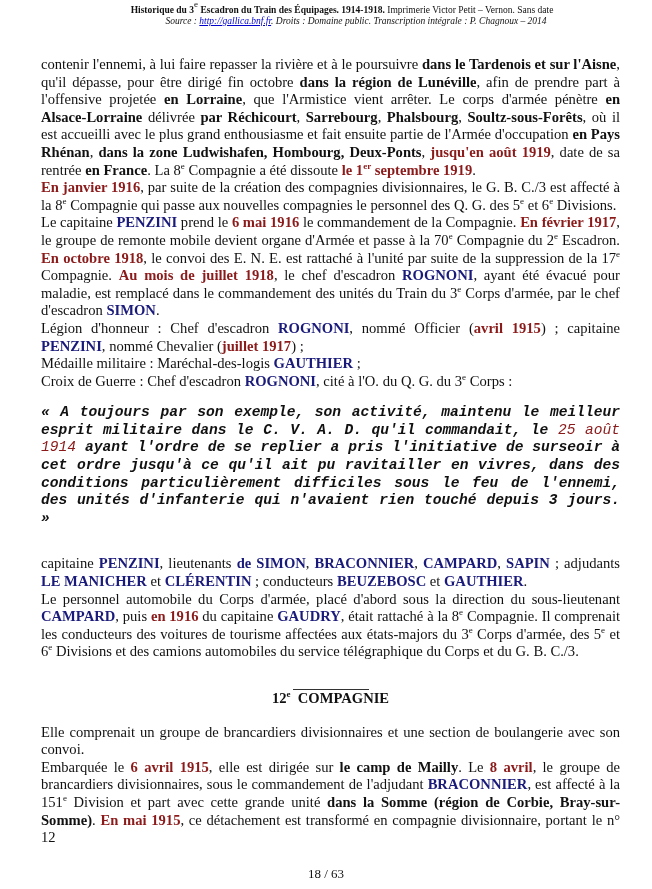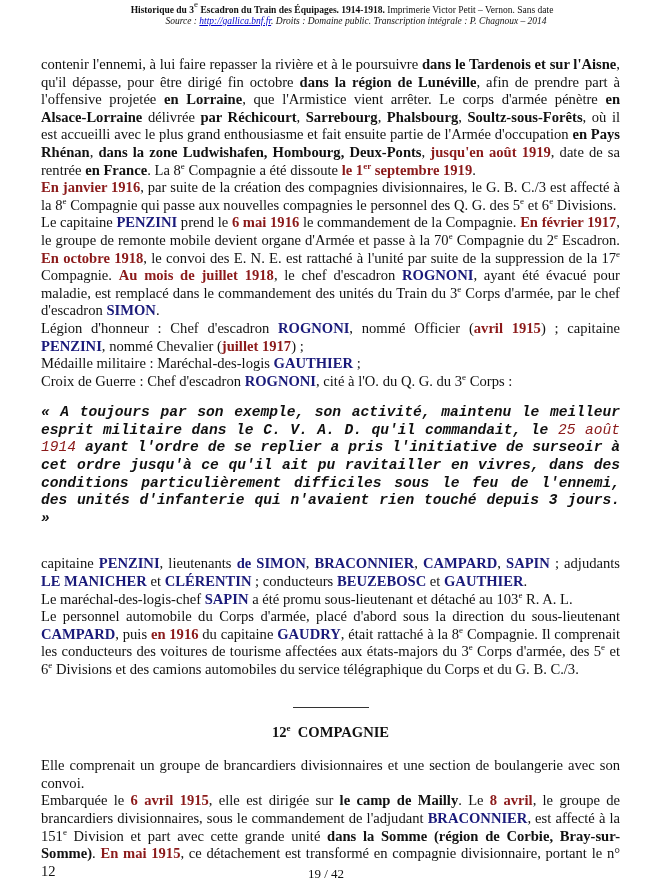--- a/index.html
+++ b/index.html
@@ -10,41 +10,40 @@
   .hdr a { color:#0000cc; text-decoration:underline; }
   .body { position:absolute; left:41px; width:579px; top:56px; font-size:14.6px; line-height:17.6px; text-align:justify; }
   p { margin:0; }
   .r { color:#8b1a1a; font-weight:bold; }
   .n { color:#1a1a7a; font-weight:bold; }
   .b { font-weight:bold; }
   sup { font-size:9px; line-height:0; vertical-align:6px; }
   .quote { margin-top:14px; margin-bottom:28px; font-style:italic; font-weight:bold;font-family:Liberation Mono, monospace; }
   .quote .r { font-weight:normal; font-style:italic; }
   .rule { width:76px; border-top:1px solid #333; margin:28px auto 0 auto; }
-  .sect { text-align:center; font-weight:bold; margin-top:16px; margin-bottom:16px; }
+  .sect { text-align:center; font-weight:bold; margin-bottom:16px; }
   .pg { position:absolute; top:866px; left:0; width:652px; text-align:center; font-size:13px; }
 </style>
 </head>
 <body>
 
 <div class="hdr">
   <div><b>Historique du 3</b><sup>e</sup><b> Escadron du Train des Équipages. 1914-1918.</b><span> Imprimerie Victor Petit – Vernon. Sans date</span></div>
   <div class="src"><span>Source : </span><a>http://gallica.bnf.fr</a><span>. Droits :  Domaine public. Transcription intégrale : P. Chagnoux – 2014</span></div>
 </div>
 
 <div class="body">
   <p>contenir l'ennemi, à lui faire repasser la rivière et à le poursuivre <span class="b">dans le Tardenois et sur l'Aisne</span>, qu'il dépasse, pour être dirigé fin octobre <span class="b">dans la région de Lunéville</span>, afin de prendre part à l'offensive projetée <span class="b">en Lorraine</span>, que l'Armistice vient arrêter. Le corps d'armée pénètre <span class="b">en Alsace-Lorraine</span> délivrée <span class="b">par Réchicourt</span>, <span class="b">Sarrebourg</span>, <span class="b">Phalsbourg</span>, <span class="b">Soultz-sous-Forêts</span>, où il est accueilli avec le plus grand enthousiasme et fait ensuite partie de l'Armée d'occupation <span class="b">en Pays Rhénan</span>, <span class="b">dans la zone Ludwishafen, Hombourg, Deux-Ponts</span>, <span class="r">jusqu'en août 1919</span>, date de sa rentrée <span class="b">en France</span>. La 8<sup>e</sup> Compagnie a été dissoute <span class="r">le 1<sup>er</sup> septembre 1919</span>.</p>
   <p><span class="r">En janvier 1916</span>, par suite de la création des compagnies divisionnaires, le G. B. C./3 est affecté à la 8<sup>e</sup> Compagnie qui passe aux nouvelles compagnies le personnel des Q. G. des 5<sup>e</sup> et 6<sup>e</sup> Divisions.</p>
   <p>Le capitaine <span class="n">PENZINI</span> prend le <span class="r">6 mai 1916</span> le commandement de la Compagnie. <span class="r">En février 1917</span>, le groupe de remonte mobile devient organe d'Armée et passe à la 70<sup>e</sup> Compagnie du 2<sup>e</sup> Escadron. <span class="r">En octobre 1918</span>, le convoi des E. N. E. est rattaché à l'unité par suite de la suppression de la 17<sup>e</sup> Compagnie. <span class="r">Au mois de juillet 1918</span>, le chef d'escadron <span class="n">ROGNONI</span>, ayant été évacué pour maladie, est remplacé dans le commandement des unités du Train du 3<sup>e</sup> Corps d'armée, par le chef d'escadron <span class="n">SIMON</span>.</p>
   <p>Légion d'honneur : Chef d'escadron <span class="n">ROGNONI</span>, nommé Officier (<span class="r">avril 1915</span>) ; capitaine <span class="n">PENZINI</span>, nommé Chevalier (<span class="r">juillet 1917</span>) ;</p>
   <p>Médaille militaire : Maréchal-des-logis <span class="n">GAUTHIER</span> ;</p>
   <p>Croix de Guerre : Chef d'escadron <span class="n">ROGNONI</span>, cité à l'O. du Q. G. du 3<sup>e</sup> Corps :</p>
   <p class="quote">« A toujours par son exemple, son activité, maintenu le meilleur esprit militaire dans le C. V. A. D. qu'il commandait, le <span class="r">25 août 1914</span> ayant l'ordre de se replier a pris l'initiative de surseoir à cet ordre jusqu'à ce qu'il ait pu ravitailler en vivres, dans des conditions particulièrement difficiles sous le feu de l'ennemi, des unités d'infanterie qui n'avaient rien touché depuis 3 jours. »</p>
   <p>capitaine <span class="n">PENZINI</span>, lieutenants <span class="n">de SIMON</span>, <span class="n">BRACONNIER</span>, <span class="n">CAMPARD</span>, <span class="n">SAPIN</span> ; adjudants <span class="n">LE MANICHER</span> et <span class="n">CLÉRENTIN</span> ; conducteurs <span class="n">BEUZEBOSC</span> et <span class="n">GAUTHIER</span>.</p>
-  <p>Le maréchal-des-logis-chef <span class="n">SAPIN</span> a été promu sous-lieutenant et détaché au 103<sup>e</sup> R. A. L.</p>
   <p>Le personnel automobile du Corps d'armée, placé d'abord sous la direction du sous-lieutenant <span class="n">CAMPARD</span>, puis <span class="r">en 1916</span> du capitaine <span class="n">GAUDRY</span>, était rattaché à la 8<sup>e</sup> Compagnie. Il comprenait les conducteurs des voitures de tourisme affectées aux états-majors du 3<sup>e</sup> Corps d'armée, des 5<sup>e</sup> et 6<sup>e</sup> Divisions et des camions automobiles du service télégraphique du Corps et du G. B. C./3.</p>
   <div class="rule"></div>
   <p class="sect"><span>12</span><sup>e</sup>&nbsp; <span>COMPAGNIE</span></p>
   <p>Elle comprenait un groupe de brancardiers divisionnaires et une section de boulangerie avec son convoi.</p>
   <p>Embarquée le <span class="r">6 avril 1915</span>, elle est dirigée sur <span class="b">le camp de Mailly</span>. Le <span class="r">8 avril</span>, le groupe de brancardiers divisionnaires, sous le commandement de l'adjudant <span class="n">BRACONNIER</span>, est affecté à la 151<sup>e</sup> Division et part avec cette grande unité <span class="b">dans la Somme (région de Corbie, Bray-sur-Somme)</span>. <span class="r">En mai 1915</span>, ce détachement est transformé en compagnie divisionnaire, portant le n° 12</p>
 </div>
 
-<div class="pg">19 / 42</div>
+<div class="pg">18 / 63</div>
 
 </body></html>

